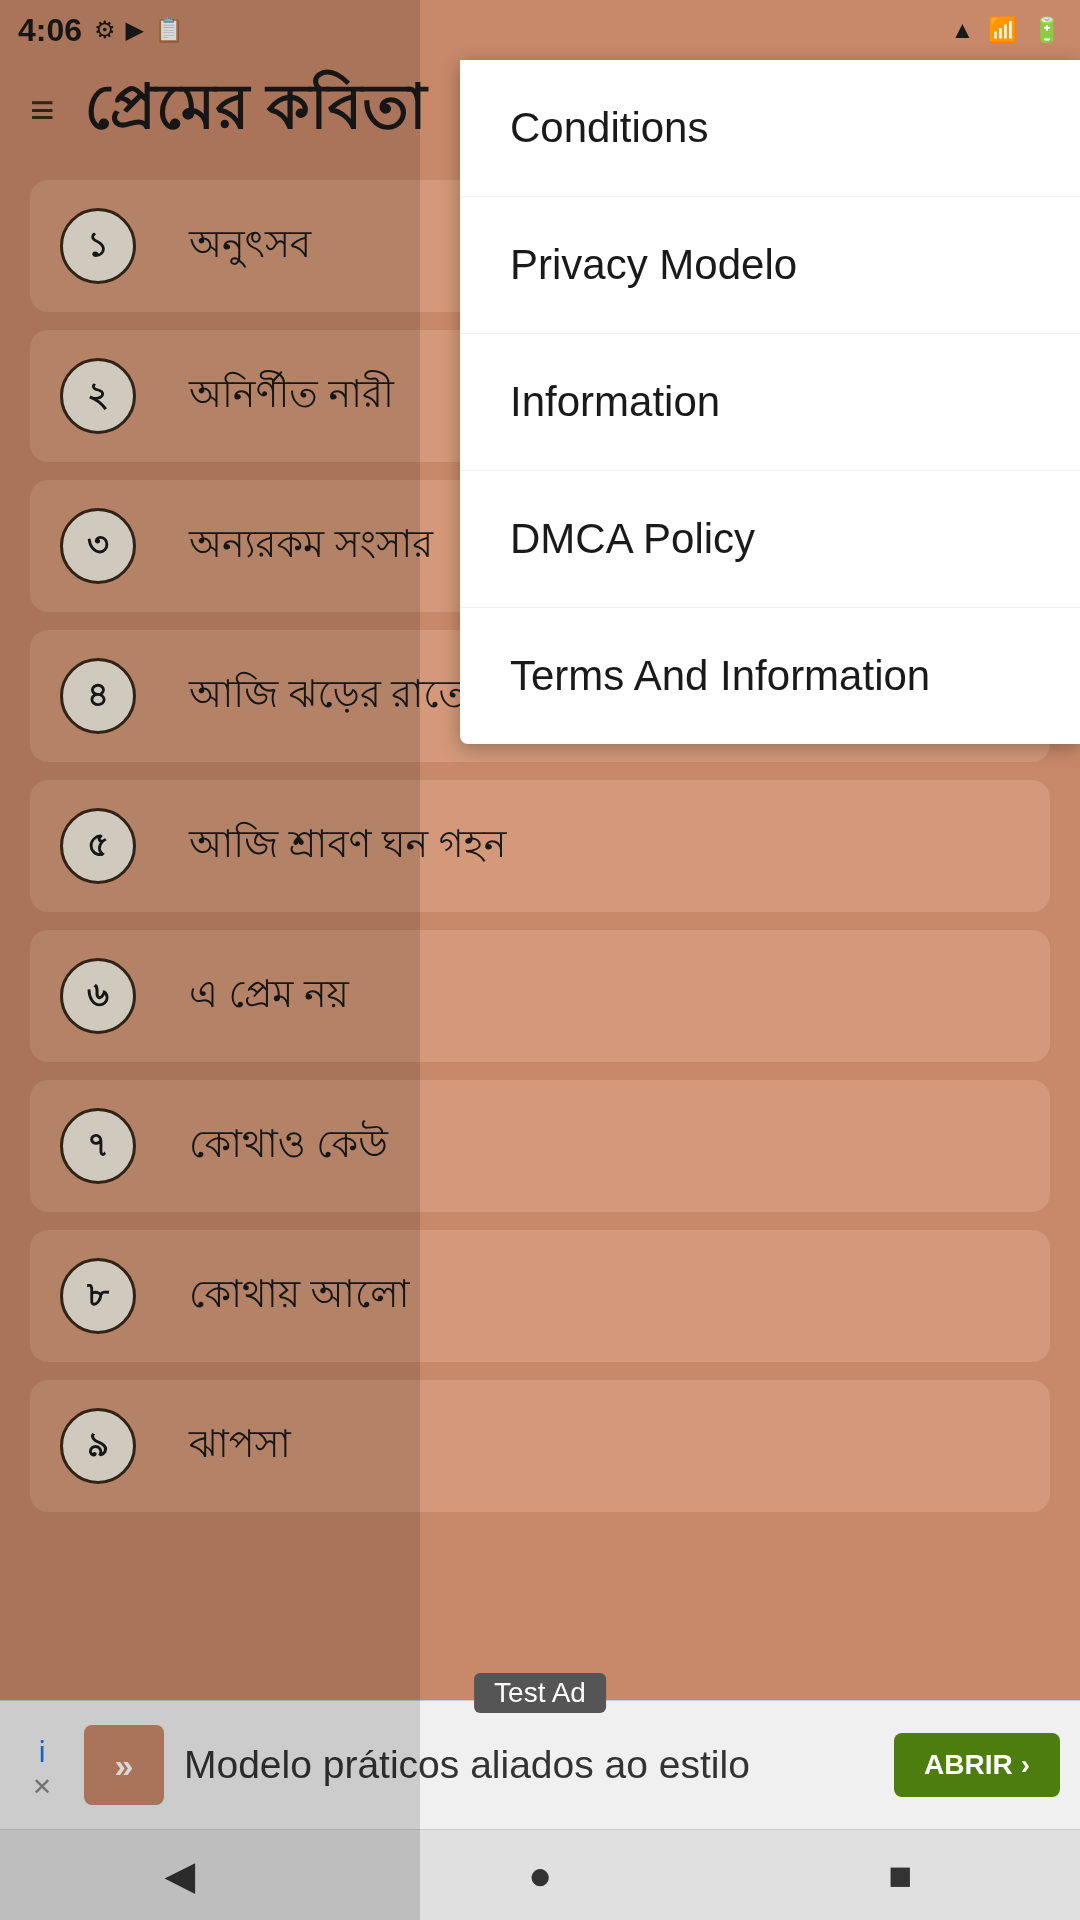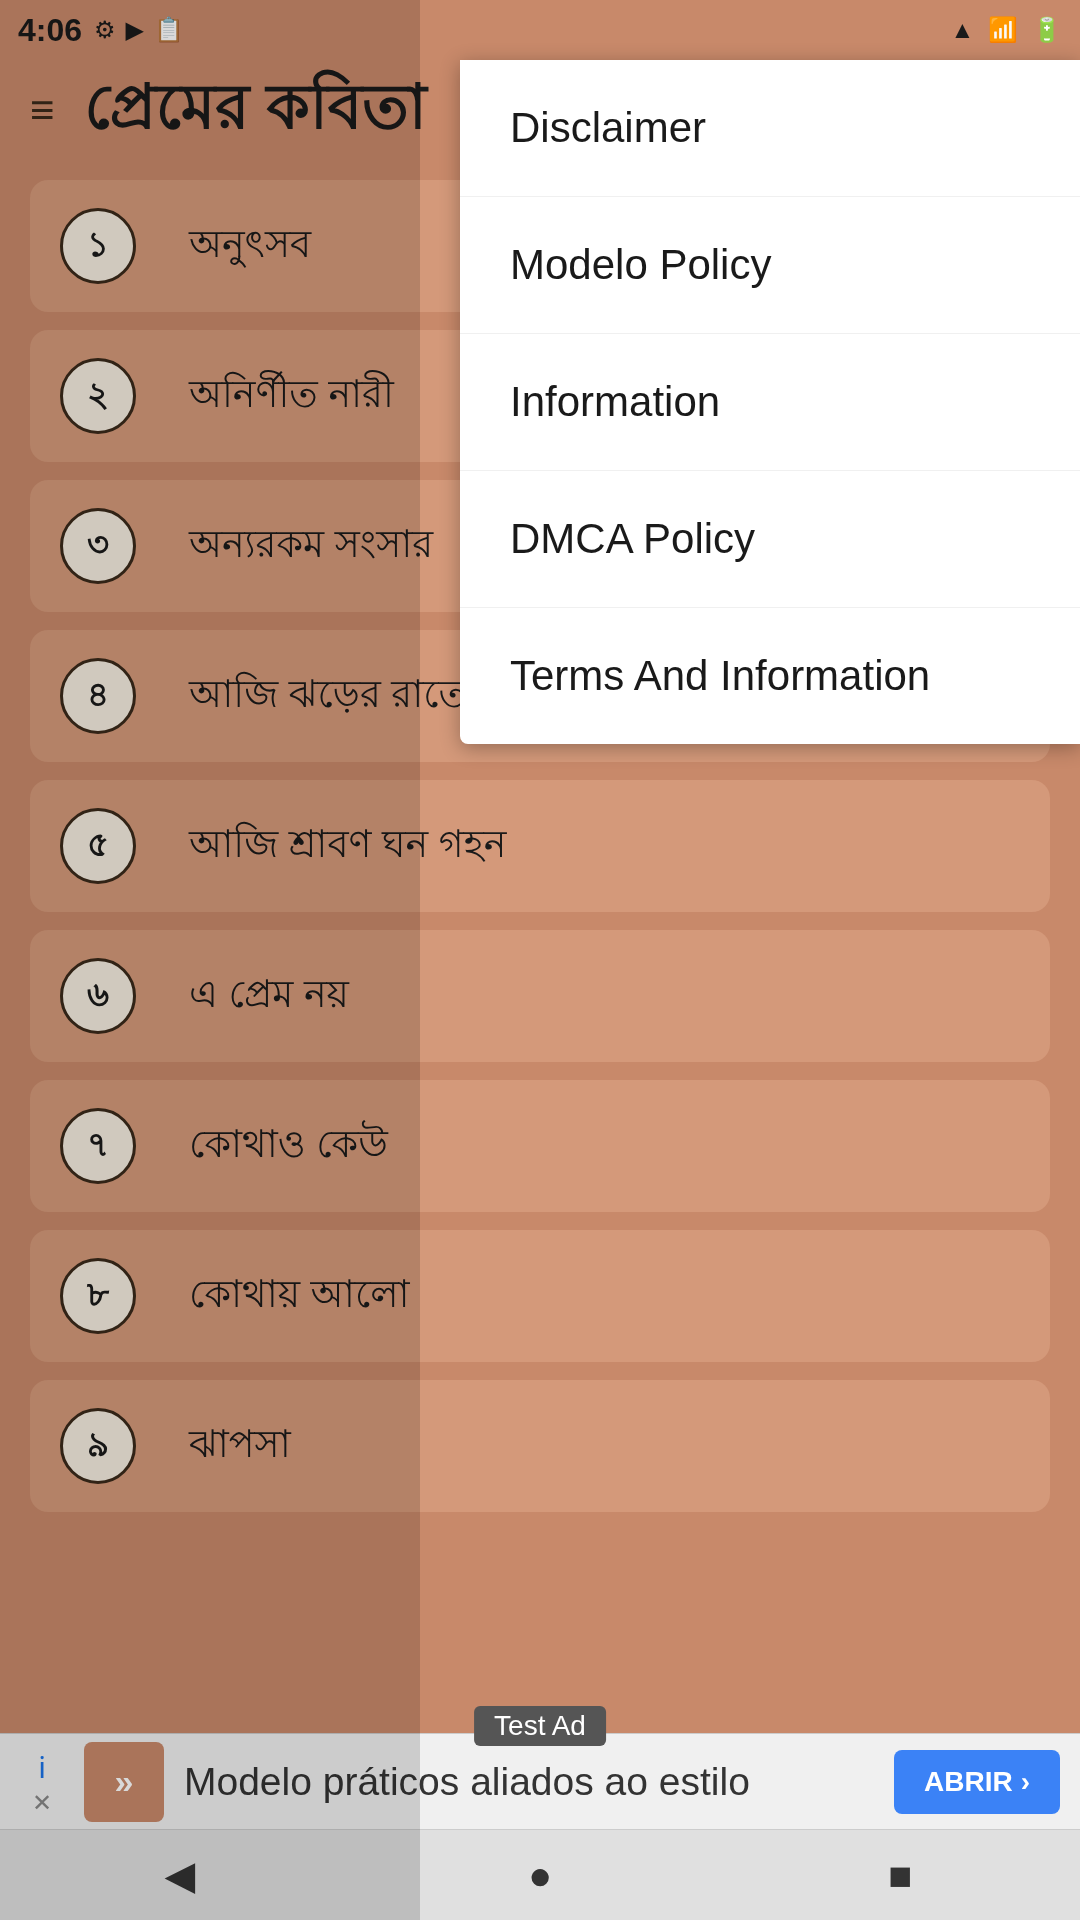--- a/index.html
+++ b/index.html
@@ -127,21 +127,21 @@
     .dropdown-item:last-child {
       border-bottom: none;
     }
 
     
     .ad-banner {
       position: absolute;
       bottom: 90px;
       left: 0;
       right: 0;
-      height: 97px;
+      height: 130px;
       background: #f0f0f0;
       display: flex;
       align-items: center;
       padding: 0 20px;
       gap: 20px;
       border-top: 1px solid #ccc;
       border-bottom: 1px solid #ccc;
     }
     .ad-label {
       position: absolute;
@@ -182,21 +182,21 @@
       color: white;
       font-size: 34px;
       font-weight: bold;
     }
     .ad-text {
       flex: 1;
       font-size: 39px;
       color: #333;
     }
     .ad-button {
-      background: #3b82f6;
+      background: #4d7c0f;
       color: white;
       padding: 16px 30px;
       border-radius: 8px;
       font-size: 28px;
       font-weight: bold;
       display: flex;
       align-items: center;
       gap: 8px;
       cursor: pointer;
       margin-left: 32px;
@@ -316,22 +316,22 @@
     </div>
     <div class="list-item">
       <div class="item-badge">
         <span class="item-badge-text">৯</span>
       </div>
       <span class="item-label">ঝাপসা</span>
     </div>
   </div>
 
 <div class="dropdown-overlay" id="dropdown-menu">
-    <div class="dropdown-item">Disclaimer</div>
-    <div class="dropdown-item">Modelo Policy</div>
+    <div class="dropdown-item">Conditions</div>
+    <div class="dropdown-item">Privacy Modelo</div>
     <div class="dropdown-item">Information</div>
     <div class="dropdown-item">DMCA Policy</div>
     <div class="dropdown-item">Terms And Information</div>
   </div>
 
 <div class="ad-banner">
   <span class="ad-label">Test Ad</span>
   <div class="ad-info-icon">
     <span class="ad-info-circle">ℹ</span>
     <span class="ad-close-x">✕</span>

